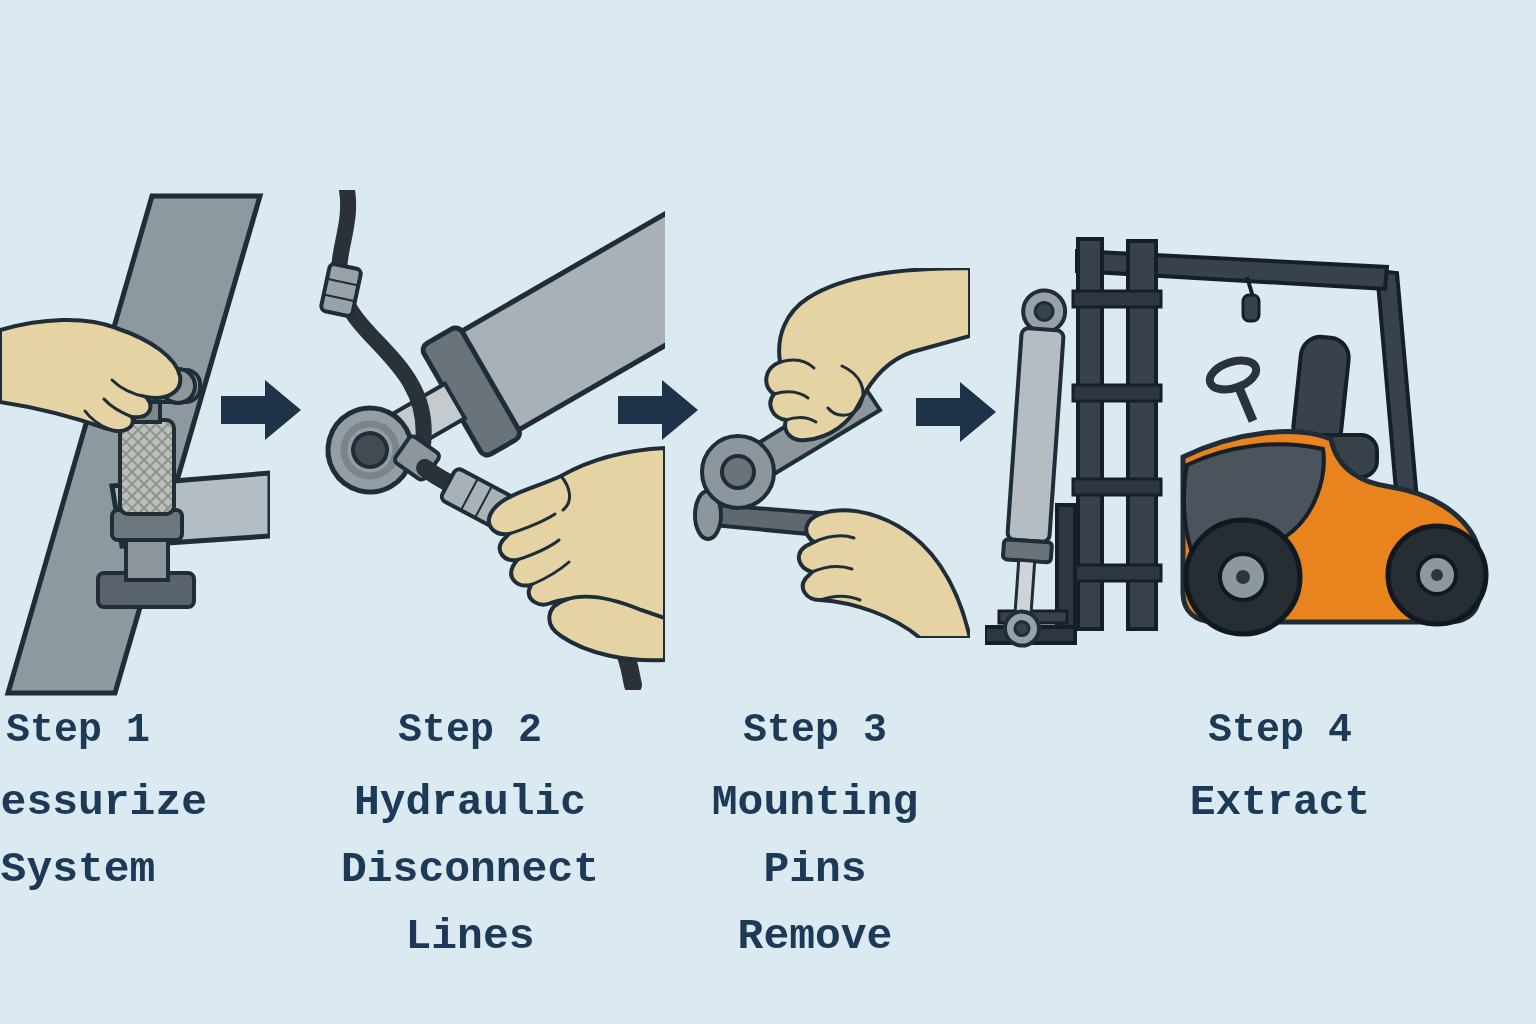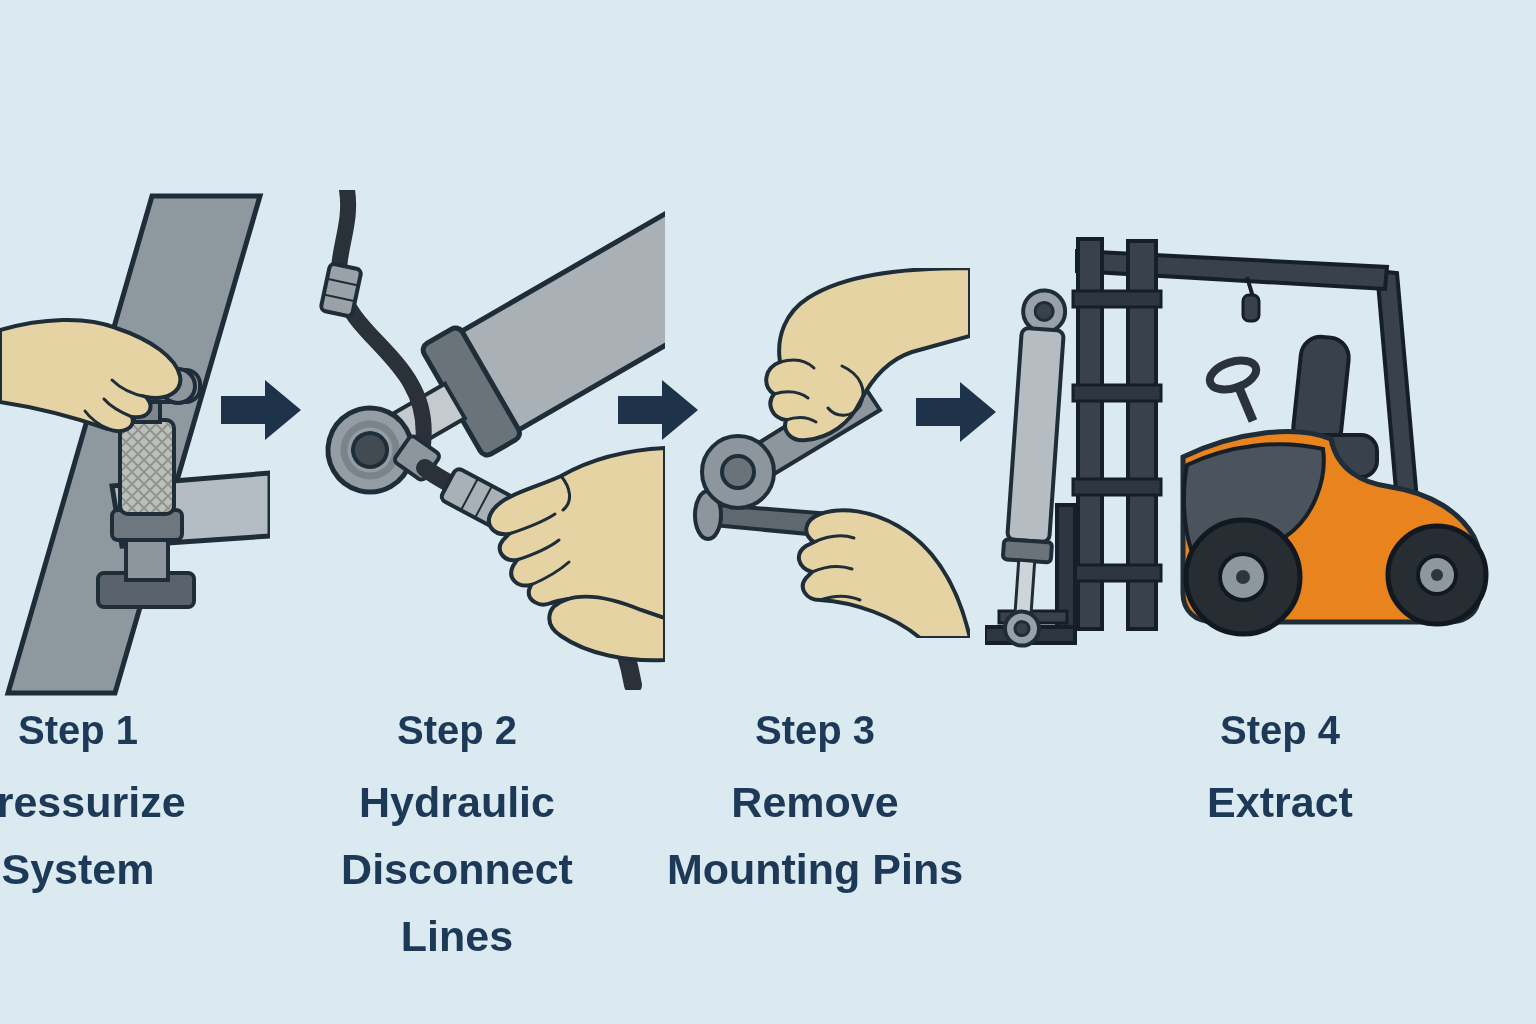--- a/index.html
+++ b/index.html
@@ -5,20 +5,21 @@
   html,body{margin:0;padding:0;}
   body{
     font-family:"Liberation Sans", sans-serif;
     background:var(--background,#dbe9f0);
   }
   #canvas{
     position:relative;
     width:1536px;height:1024px;
     overflow:hidden;
     background:var(--background,#dbe9f0);
+    font-family:Liberation Mono, monospace;
   }
   svg{display:block;}
   .illo{position:absolute;overflow:hidden;}
   .arrow{position:absolute;}
   .step-text{
     position:absolute;
     top:708px;
     text-align:center;
     color:var(--text,#1c3a57);
     font-weight:bold;
@@ -140,30 +141,30 @@
       <circle cx="0" cy="158" r="7" fill="#39424b" stroke="#1e2d38" stroke-width="3"></circle>
     </g>
   </svg>
 
   <div class="step-text" style="left:-72px;width:300px">
     <div class="step-label">Step 1</div>
     <div class="step-line">pressurize</div>
     <div class="step-line">System</div>
   </div>
 
-  <div class="step-text" style="left:287px;width:340px">
+  <div class="step-text" style="left:300px;width:340px">
     <div class="step-label">Step 2</div>
     <div class="step-line">Hydraulic</div>
     <div class="step-line">Disconnect Lines</div>
   </div>
 
   <div class="step-text" style="left:660px;width:310px">
     <div class="step-label">Step 3</div>
+    <div class="step-line">Mounting Pins</div>
     <div class="step-line">Remove</div>
-    <div class="step-line">Mounting Pins</div>
   </div>
 
   <div class="step-text" style="left:1118px;width:324px">
     <div class="step-label">Step 4</div>
     <div class="step-line">Extract</div>
   </div>
 
 </div>
 
 </body></html>

